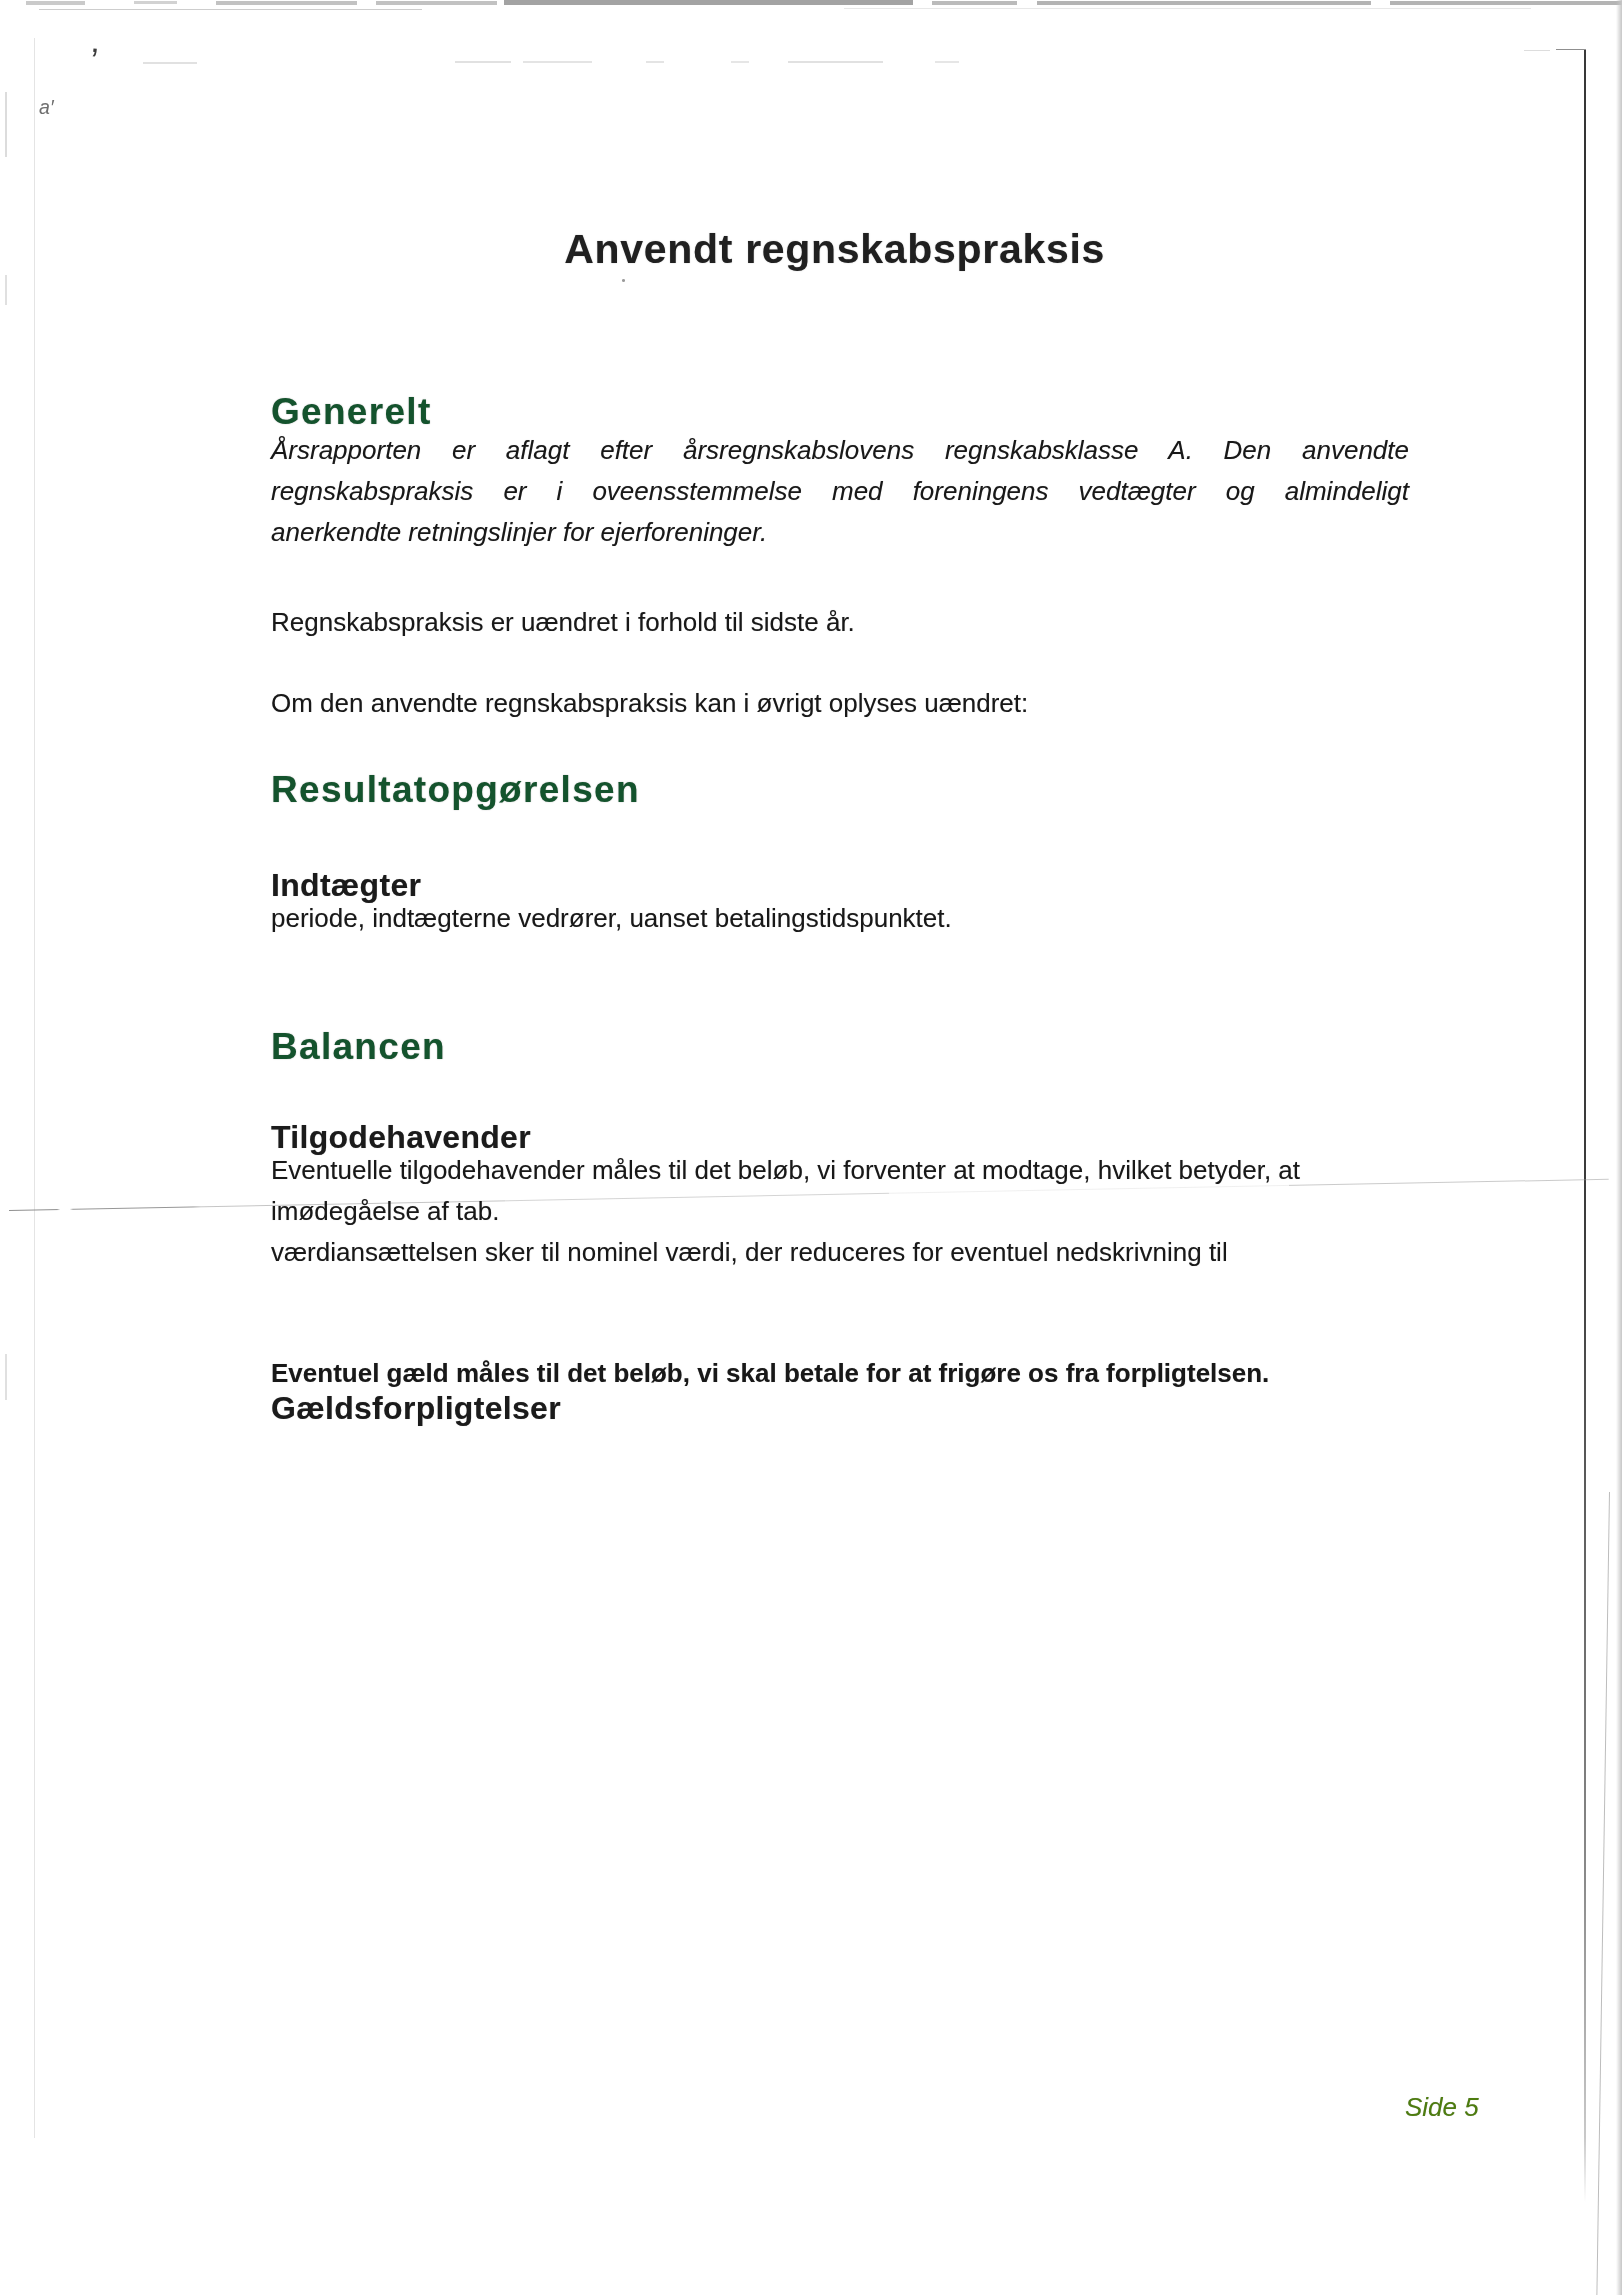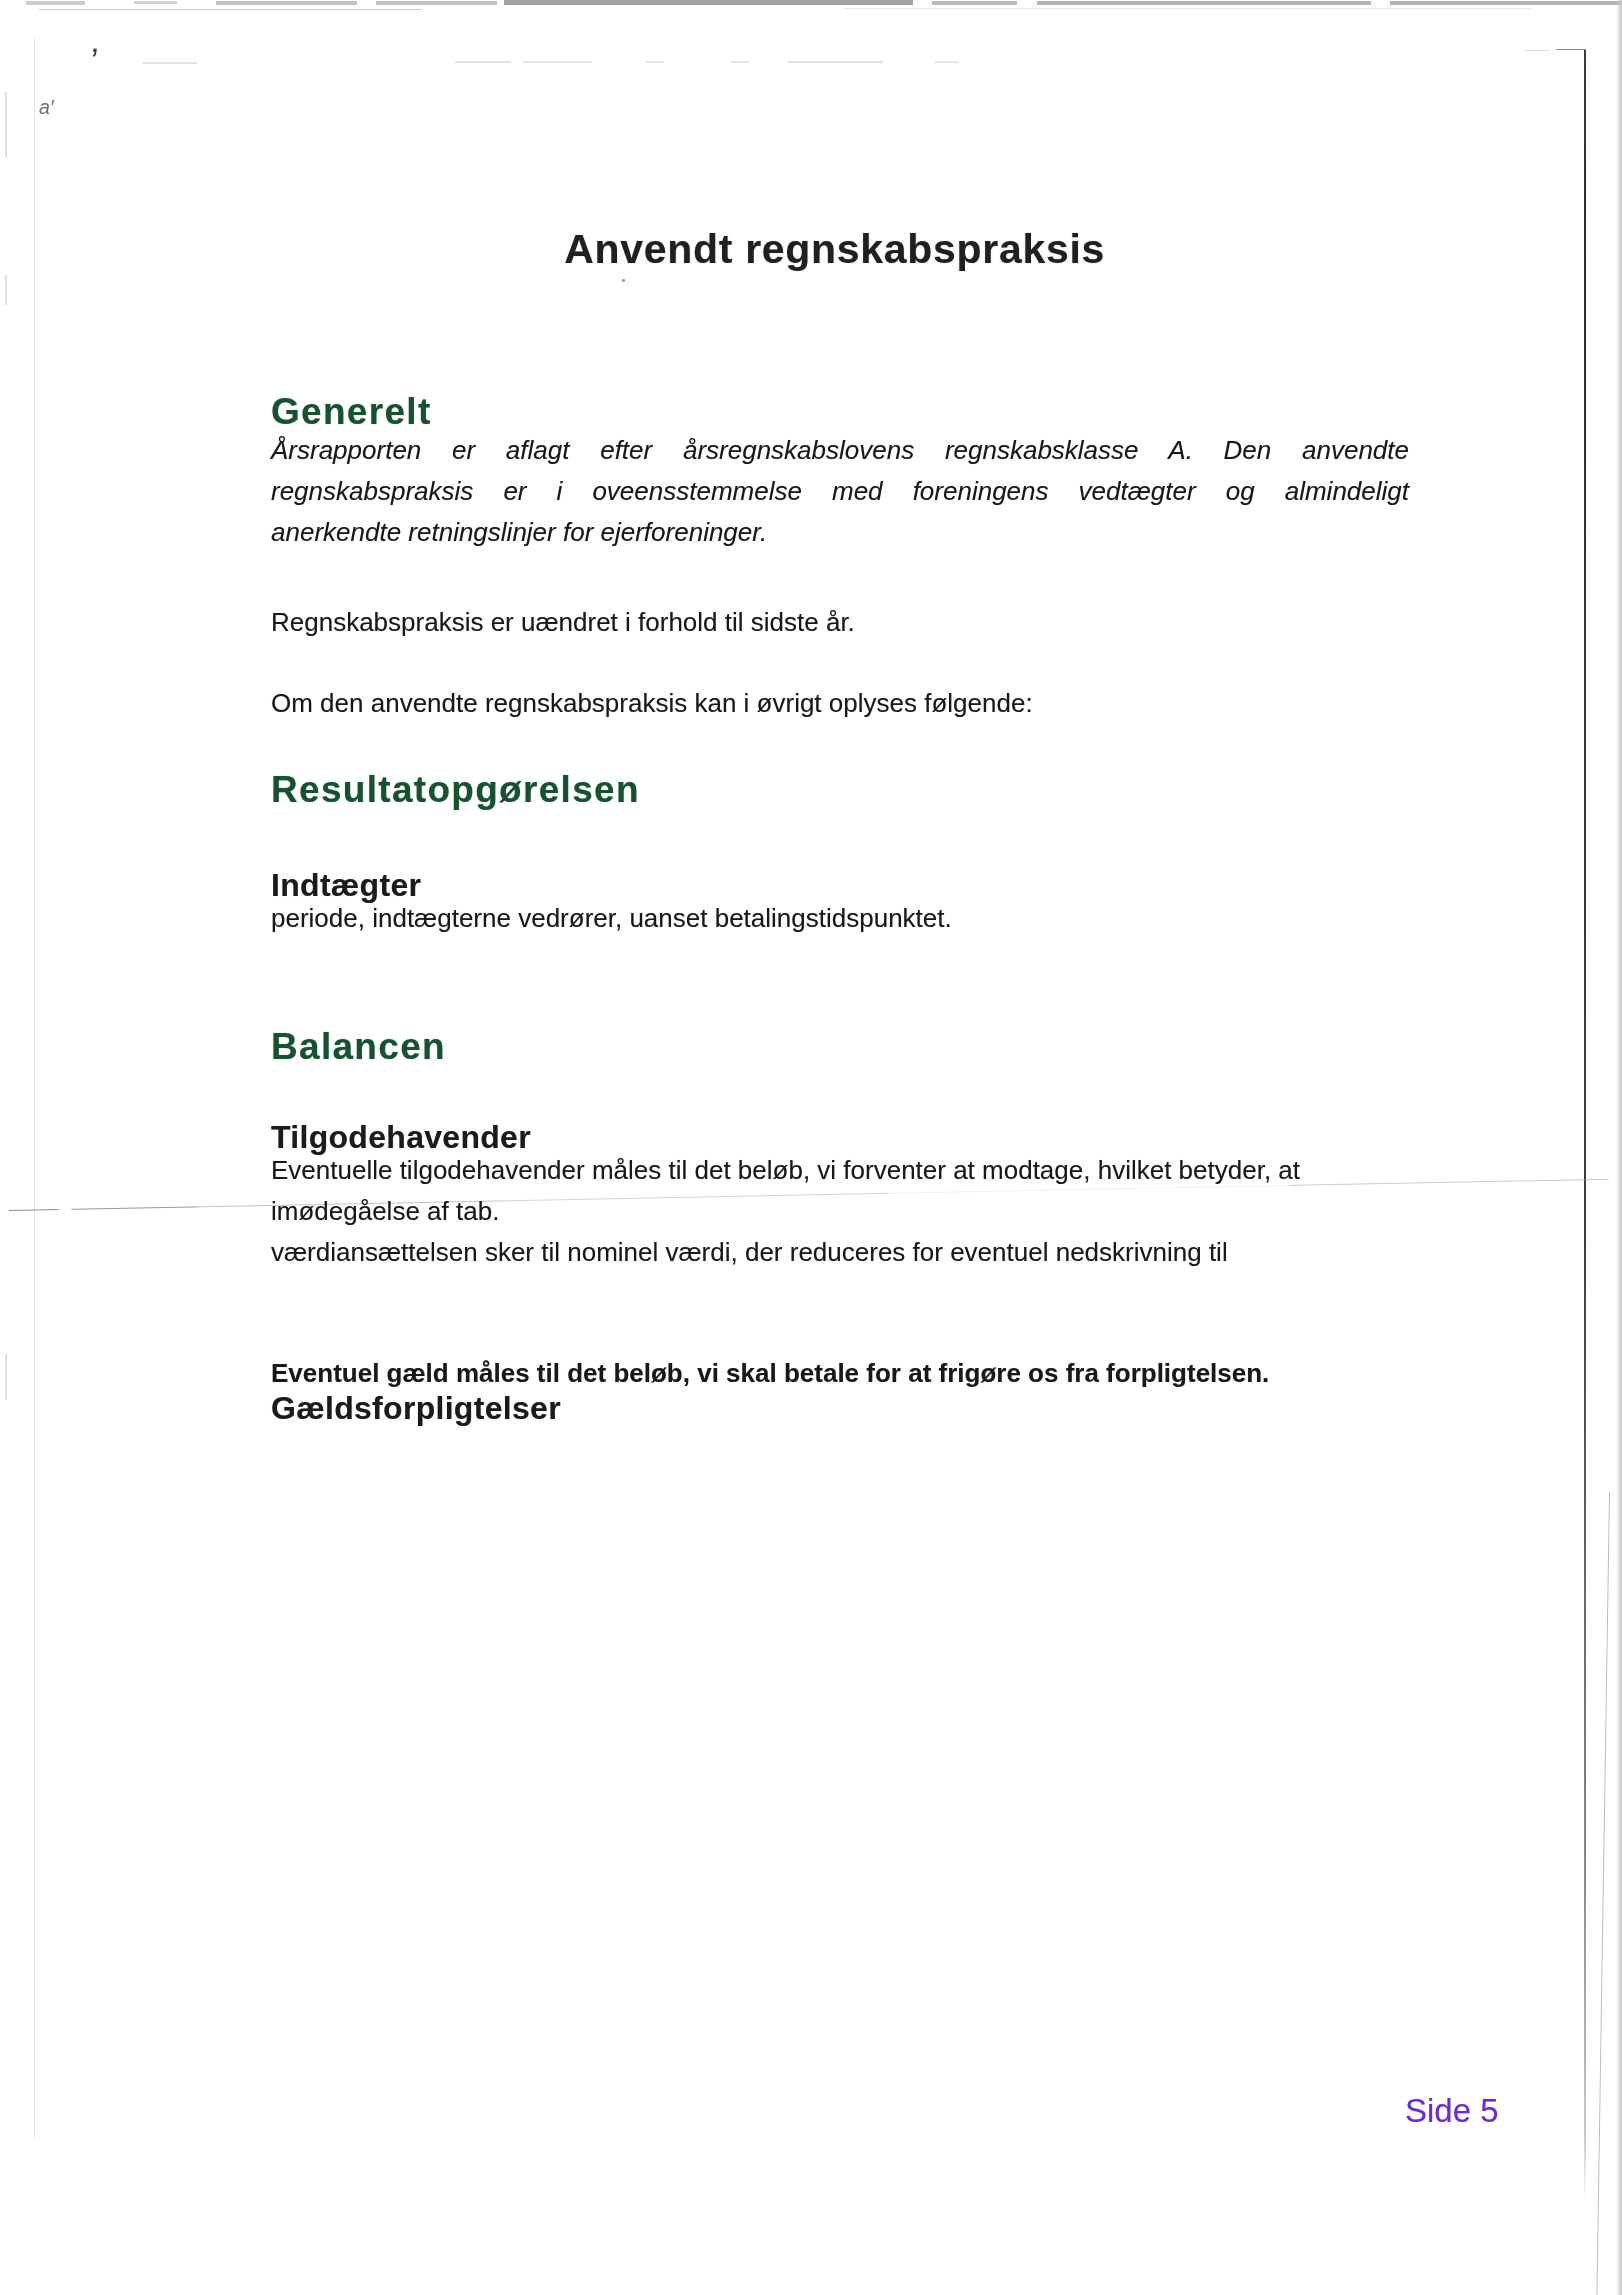--- a/index.html
+++ b/index.html
@@ -62,23 +62,24 @@
   .just {
     width: 1138px;
     text-align: justify;
   }
   .just .ln { white-space: nowrap; }
   .line { white-space: nowrap; }
   .page-num {
     position: absolute;
     left: 1405px;
     top: 2092px;
-    font-size: 33px;
-    color: #6d28d9;
+    font-size: 26px;
+    color: #4d7c0f;
     text-shadow: 0 0 0.7px rgba(30,30,30,.3);
+    font-style: italic;
   }
   .artifact { position: absolute; }
   .mark-comma {
     position: absolute;
     left: 90px;
     top: 42px;
     font-size: 35px;
     color: #3d3d3d;
     transform: rotate(6deg);
   }
@@ -136,21 +137,21 @@
 
   <h1 class="title">Anvendt regnskabspraksis</h1>
 
   <div class="h2" style="top:393px;">Generelt</div>
   <p class="body-text just" style="top:430px;margin:0;font-style:italic;">
     <span class="ln">Årsrapporten er aflagt efter årsregnskabslovens regnskabsklasse A. Den anvendte</span>
     <span class="ln">regnskabspraksis er i oveensstemmelse med foreningens vedtægter og almindeligt</span>
     <span class="ln">anerkendte retningslinjer for ejerforeninger.</span>
   </p>
   <div class="body-text line" style="top:602px;">Regnskabspraksis er uændret i forhold til sidste år.</div>
-  <div class="body-text line" style="top:683px;">Om den anvendte regnskabspraksis kan i øvrigt oplyses følgende:</div>
+  <div class="body-text line" style="top:683px;">Om den anvendte regnskabspraksis kan i øvrigt oplyses uændret:</div>
 
   <div class="h2" style="top:771px;">Resultatopgørelsen</div>
   <div class="h3" style="top:865px;">Indtægter</div>
   <div class="body-text" style="top:898px;">
     <div class="line">periode, indtægterne vedrører, uanset betalingstidspunktet.</div>
   </div>
 
   <div class="h2" style="top:1028px;text-align:right;">Balancen</div>
   <div class="h3" style="top:1117px;">Tilgodehavender</div>
   <div class="body-text" style="top:1150px;">

